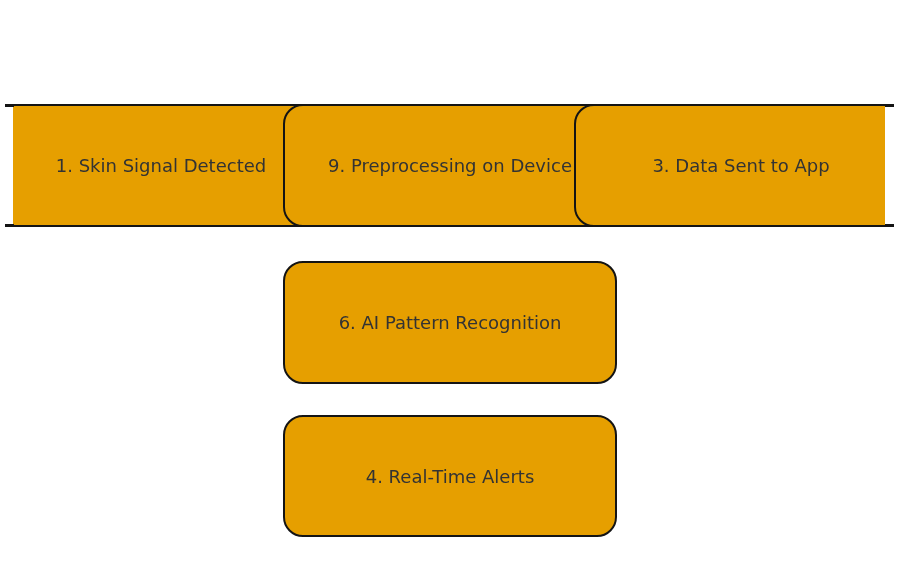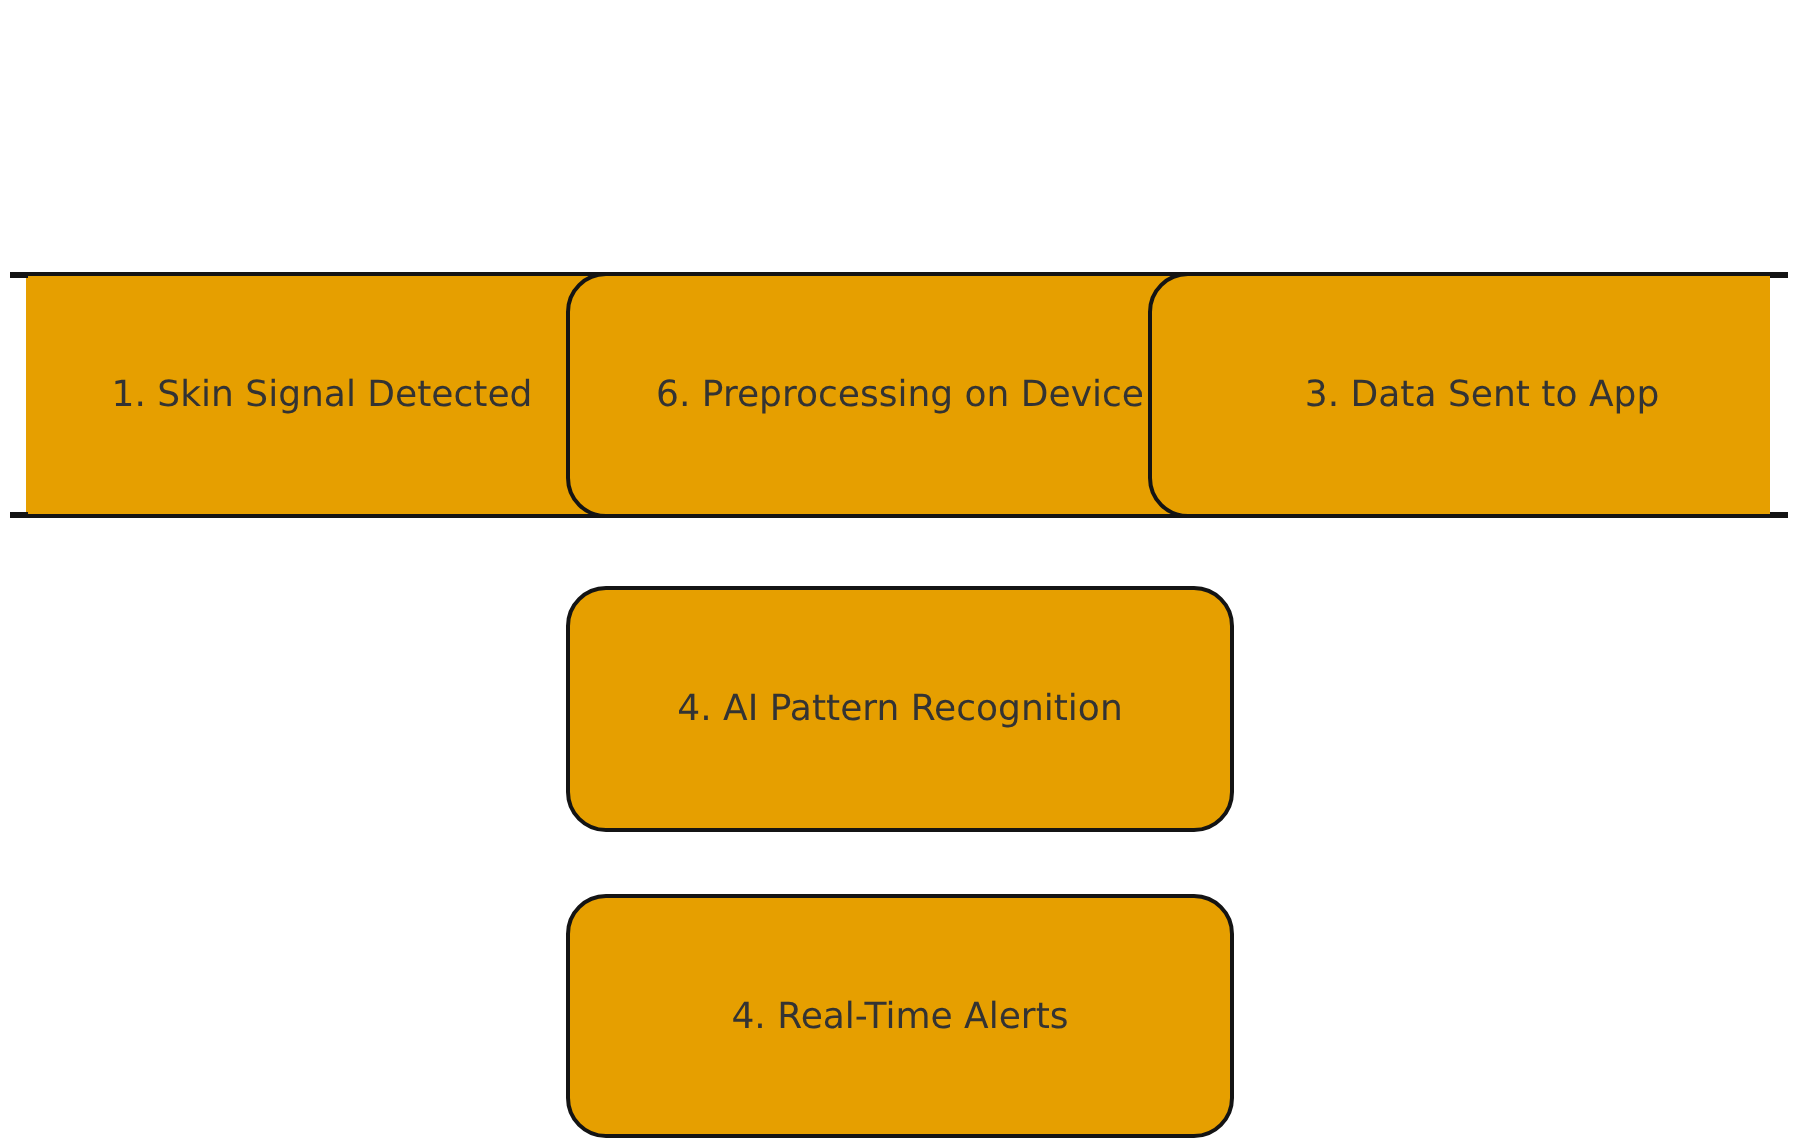--- a/index.html
+++ b/index.html
@@ -10,21 +10,21 @@
   }
   * { box-sizing: border-box; }
   html, body { margin: 0; padding: 0; }
   body {
     width: 900px; height: 569px;
     background: var(--bg);
     font-family: "DejaVu Sans", "Liberation Sans", sans-serif;
     position: relative;
     overflow: hidden;
   }
-  .canvas { position: absolute; left: 0; top: 0; width: 900px; height: 455px; margin-top: 32px; }
+  .canvas { position: absolute; left: 0; top: 0; width: 900px; height: 455px; }
 
   
   .row1-clip {
     position: absolute;
     left: 13px; top: 100px;
     width: 872px; height: 140px;
     overflow: hidden;
   }
 
   .box {
@@ -68,33 +68,33 @@
 </head>
 <body>
 
 <div class="canvas">
 
   <div class="row1-clip">
     <div class="box box1">
       <span class="label">1. Skin Signal Detected</span>
     </div>
     <div class="box box2">
-      <span class="label">6. Preprocessing on Device</span>
+      <span class="label">9. Preprocessing on Device</span>
     </div>
     <div class="box box3">
       <span class="label">3. Data Sent to App</span>
     </div>
   </div>
 
   <div class="stub stub-left-top"></div>
   <div class="stub stub-left-bottom"></div>
   <div class="stub stub-right-top"></div>
   <div class="stub stub-right-bottom"></div>
 
   <div class="box box4">
-    <span class="label">4. AI Pattern Recognition</span>
+    <span class="label">6. AI Pattern Recognition</span>
   </div>
 
   <div class="box box5">
     <span class="label">4. Real-Time Alerts</span>
   </div>
 
 </div>
 
 </body></html>

